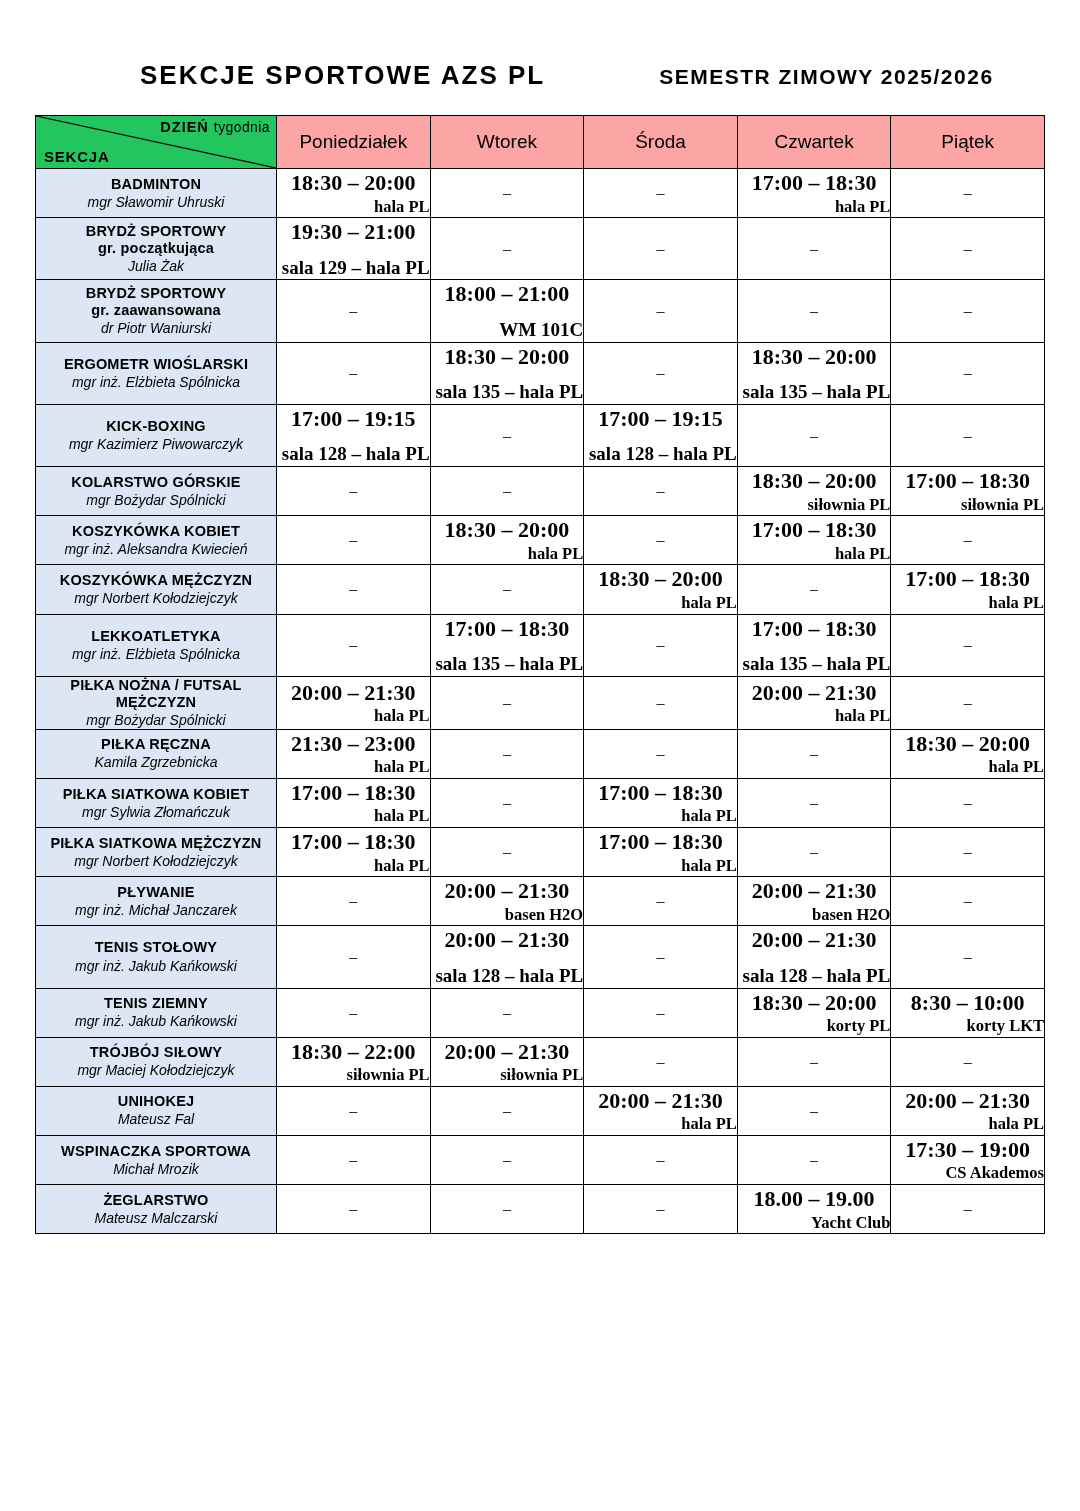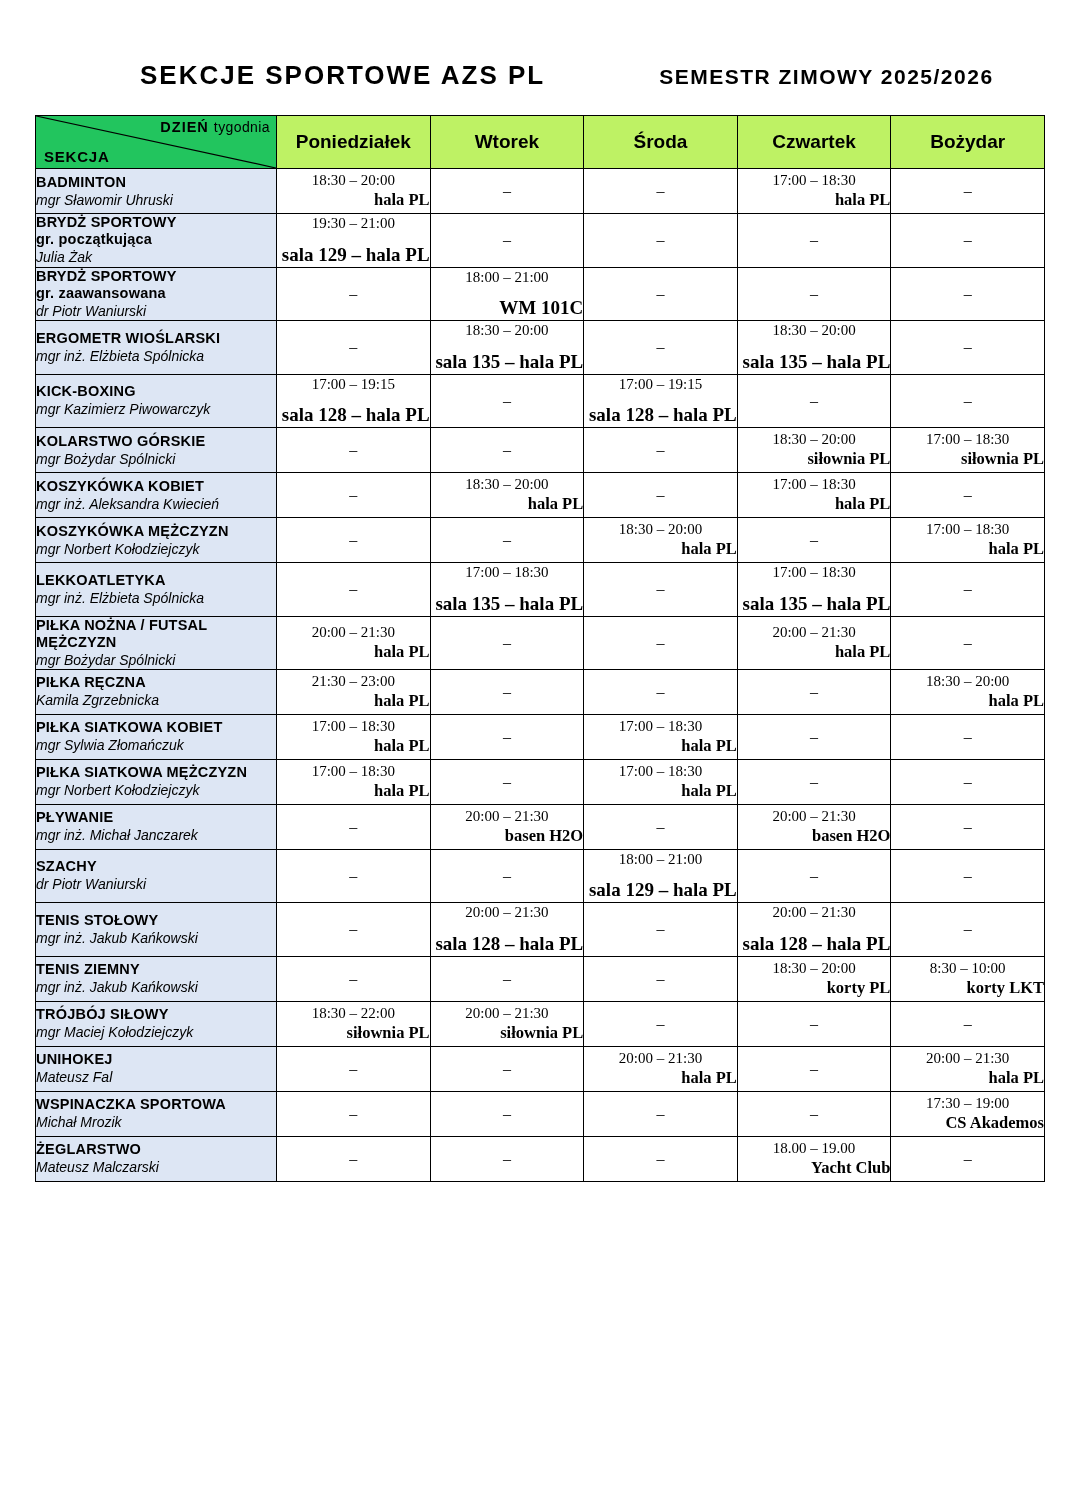--- a/index.html
+++ b/index.html
@@ -88,30 +88,31 @@
   }
   .corner-section {
     position: absolute;
     left: 8px;
     bottom: 3px;
     font-size: 15px;
     font-weight: bold;
     letter-spacing: 0.8px;
   }
   th.dayhead {
-    background: #bef264;
+    background: #fca5a5;
     font-size: 19px;
-    font-weight: bold;
+    font-weight: normal;
     text-align: center;
     height: 52px;
   }
   td.section {
     background: #dde6f4;
     padding: 6px 8px 6px 9px;
     width: 240px;
+    text-align: center;
   }
   td.section .sname {
     font-size: 14.5px;
     font-weight: bold;
     letter-spacing: 0.2px;
     line-height: 1.18;
   }
   td.section .sname2 {
     font-size: 14.5px;
     font-weight: bold;
@@ -124,22 +125,22 @@
     line-height: 1.2;
     margin-top: 1px;
   }
   td.cell {
     text-align: center;
     font-family: "Liberation Serif", serif;
     padding: 4px 2px;
     height: 44px;
   }
   td.cell .time {
-    font-size: 15px;
-    font-weight: normal;
+    font-size: 22px;
+    font-weight: bold;
     line-height: 1.25;
     white-space: nowrap;
   }
   td.cell .place {
     font-size: 16.5px;
     font-weight: bold;
     line-height: 1.25;
     white-space: nowrap;
     text-align: right;
   }
@@ -174,21 +175,21 @@
               <span>DZIEŃ</span>
               <span class="thin">tygodnia</span>
             </div>
             <div class="corner-section">SEKCJA</div>
           </div>
         </th>
         <th class="dayhead">Poniedziałek</th>
         <th class="dayhead">Wtorek</th>
         <th class="dayhead">Środa</th>
         <th class="dayhead">Czwartek</th>
-        <th class="dayhead">Bożydar</th>
+        <th class="dayhead">Piątek</th>
       </tr>
     </thead>
     <tbody id="sched-body">
         <tr>
           <td class="section">
             <div class="sname">BADMINTON</div>
             <div class="teacher">mgr Sławomir Uhruski</div>
           </td>
           <td class="cell">
             <div class="time">18:30 – 20:00</div>
@@ -496,42 +497,20 @@
           <td class="cell">
             <div class="time">20:00 – 21:30</div>
             <div class="place">basen H2O</div>
           </td>
           <td class="cell">
             <div class="dash">–</div>
           </td>
           <td class="cell">
             <div class="time">20:00 – 21:30</div>
             <div class="place">basen H2O</div>
-          </td>
-          <td class="cell">
-            <div class="dash">–</div>
-          </td>
-        </tr>
-        <tr>
-          <td class="section">
-            <div class="sname">SZACHY</div>
-            <div class="teacher">dr Piotr Waniurski</div>
-          </td>
-          <td class="cell">
-            <div class="dash">–</div>
-          </td>
-          <td class="cell">
-            <div class="dash">–</div>
-          </td>
-          <td class="cell">
-            <div class="time">18:00 – 21:00</div>
-            <div class="place small">sala 129 – hala PL</div>
-          </td>
-          <td class="cell">
-            <div class="dash">–</div>
           </td>
           <td class="cell">
             <div class="dash">–</div>
           </td>
         </tr>
         <tr>
           <td class="section">
             <div class="sname">TENIS STOŁOWY</div>
             <div class="teacher">mgr inż. Jakub Kańkowski</div>
           </td>

